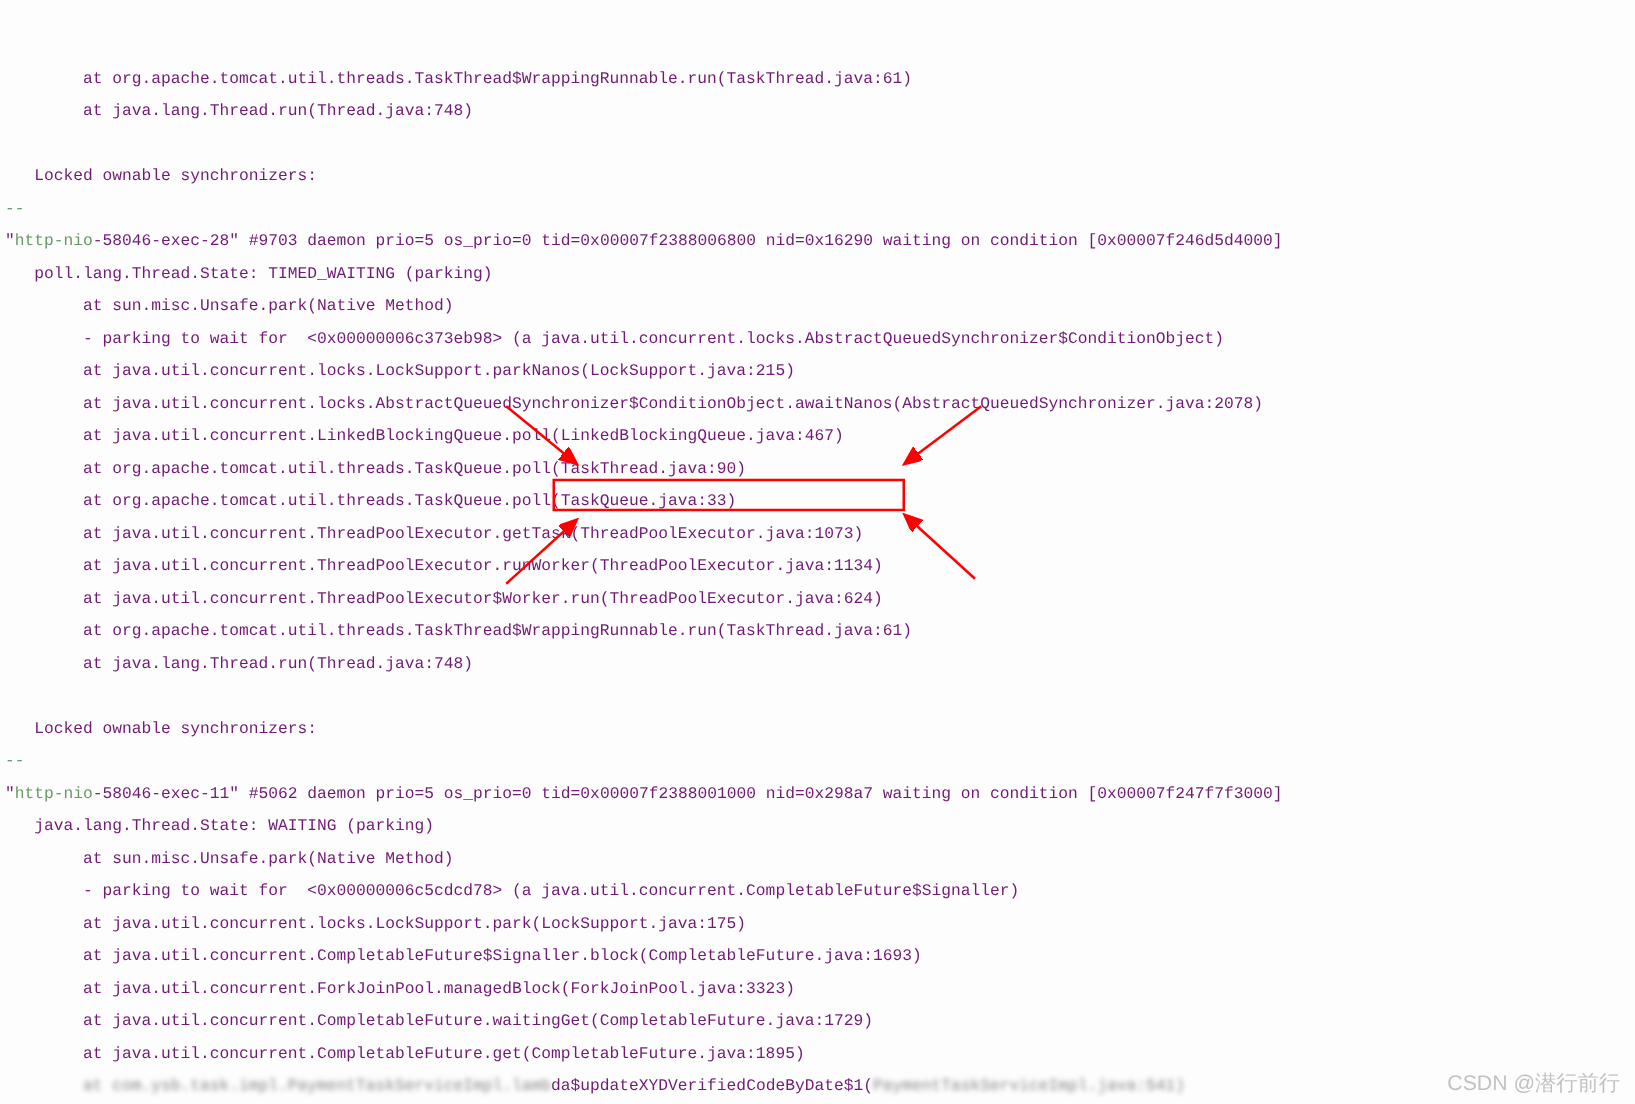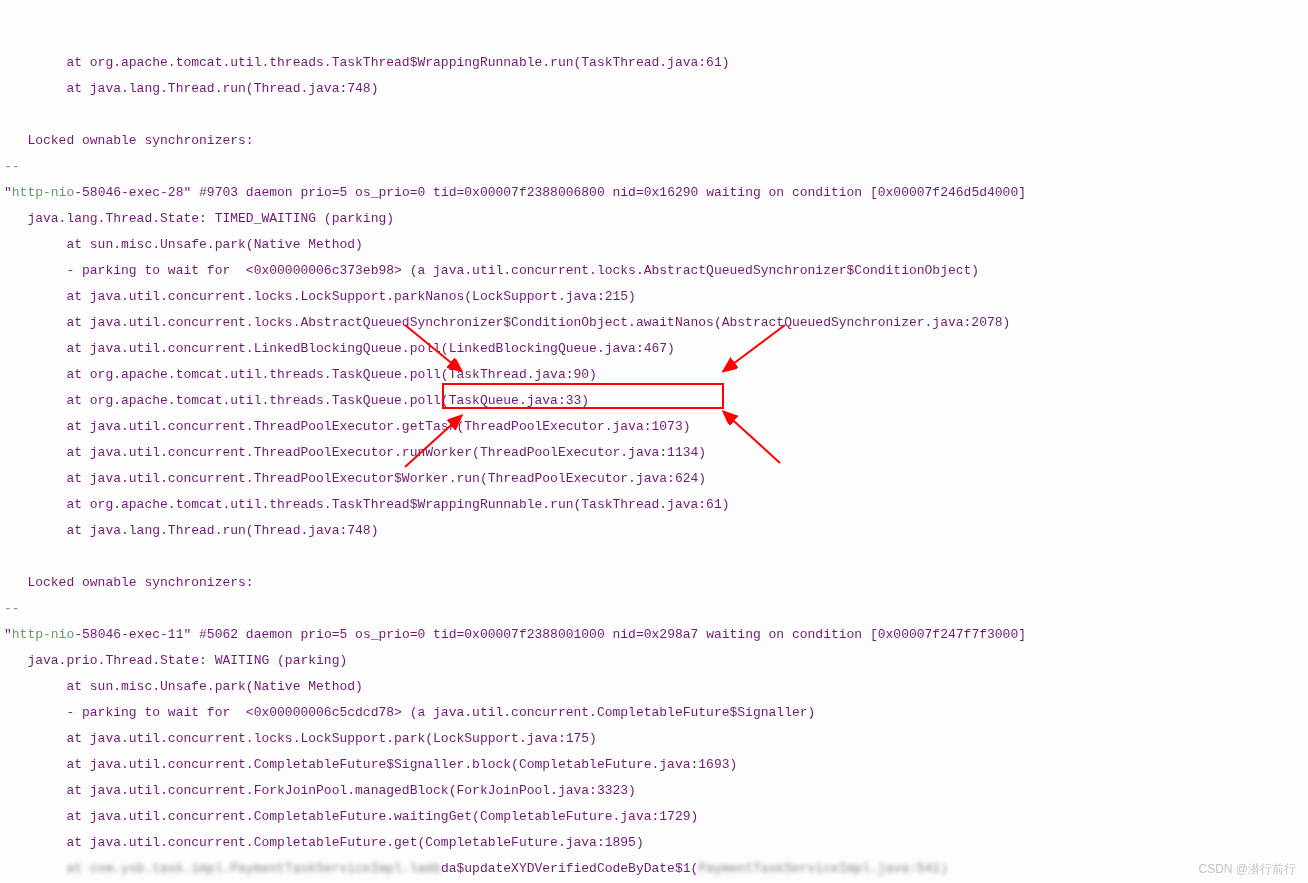--- a/index.html
+++ b/index.html
@@ -31,42 +31,42 @@
     stroke: #ff0000;
     fill: #ff0000;
     pointer-events: none;
   }
   .watermark {
     position: fixed;
     right: 12px;
     bottom: 8px;
     color: rgba(120,120,120,0.45);
     font-family: sans-serif;
-    font-size: 12px;
+    font-size: 17px;
     pointer-events: none;
   }
 </style>
 </head>
 <body>
 
 
 
 <span class="grey">        at org.apache.tomcat.util.threads.TaskThread$WrappingRunnable.run(TaskThread.java:61)</span>
 
 <span class="grey">        at java.lang.Thread.run(Thread.java:748)</span>
 
 <span class="grey"></span>
 
 <span class="grey">   Locked ownable synchronizers:</span>
 
 <span class="green">--</span>
 
 <span><span class="grey">"</span><span class="green">http-nio</span><span class="grey">-58046-exec-28" #9703 daemon prio=5 os_prio=0 tid=0x00007f2388006800 nid=0x16290 waiting on condition [0x00007f246d5d4000]</span></span>
 
-<span class="grey">   java.lang.Thread.State: TIMED_WAITING (parking)</span>
+<span class="grey">   poll.lang.Thread.State: TIMED_WAITING (parking)</span>
 
 <span class="grey">        at sun.misc.Unsafe.park(Native Method)</span>
 
 <span class="grey">        - parking to wait for  &lt;0x00000006c373eb98&gt; (a java.util.concurrent.locks.AbstractQueuedSynchronizer$ConditionObject)</span>
 
 <span class="grey">        at java.util.concurrent.locks.LockSupport.parkNanos(LockSupport.java:215)</span>
 
 <span class="grey">        at java.util.concurrent.locks.AbstractQueuedSynchronizer$ConditionObject.awaitNanos(AbstractQueuedSynchronizer.java:2078)</span>
 
 <span class="grey">        at java.util.concurrent.LinkedBlockingQueue.poll(LinkedBlockingQueue.java:467)</span>
@@ -86,21 +86,21 @@
 <span class="grey">        at java.lang.Thread.run(Thread.java:748)</span>
 
 <span class="grey"></span>
 
 <span class="grey">   Locked ownable synchronizers:</span>
 
 <span class="green">--</span>
 
 <span><span class="grey">"</span><span class="green">http-nio</span><span class="grey">-58046-exec-11" #5062 daemon prio=5 os_prio=0 tid=0x00007f2388001000 nid=0x298a7 waiting on condition [0x00007f247f7f3000]</span></span>
 
-<span class="grey">   java.prio.Thread.State: WAITING (parking)</span>
+<span class="grey">   java.lang.Thread.State: WAITING (parking)</span>
 
 <span class="grey">        at sun.misc.Unsafe.park(Native Method)</span>
 
 <span class="grey">        - parking to wait for  &lt;0x00000006c5cdcd78&gt; (a java.util.concurrent.CompletableFuture$Signaller)</span>
 
 <span class="grey">        at java.util.concurrent.locks.LockSupport.park(LockSupport.java:175)</span>
 
 <span class="grey">        at java.util.concurrent.CompletableFuture$Signaller.block(CompletableFuture.java:1693)</span>
 
 <span class="grey">        at java.util.concurrent.ForkJoinPool.managedBlock(ForkJoinPool.java:3323)</span>

